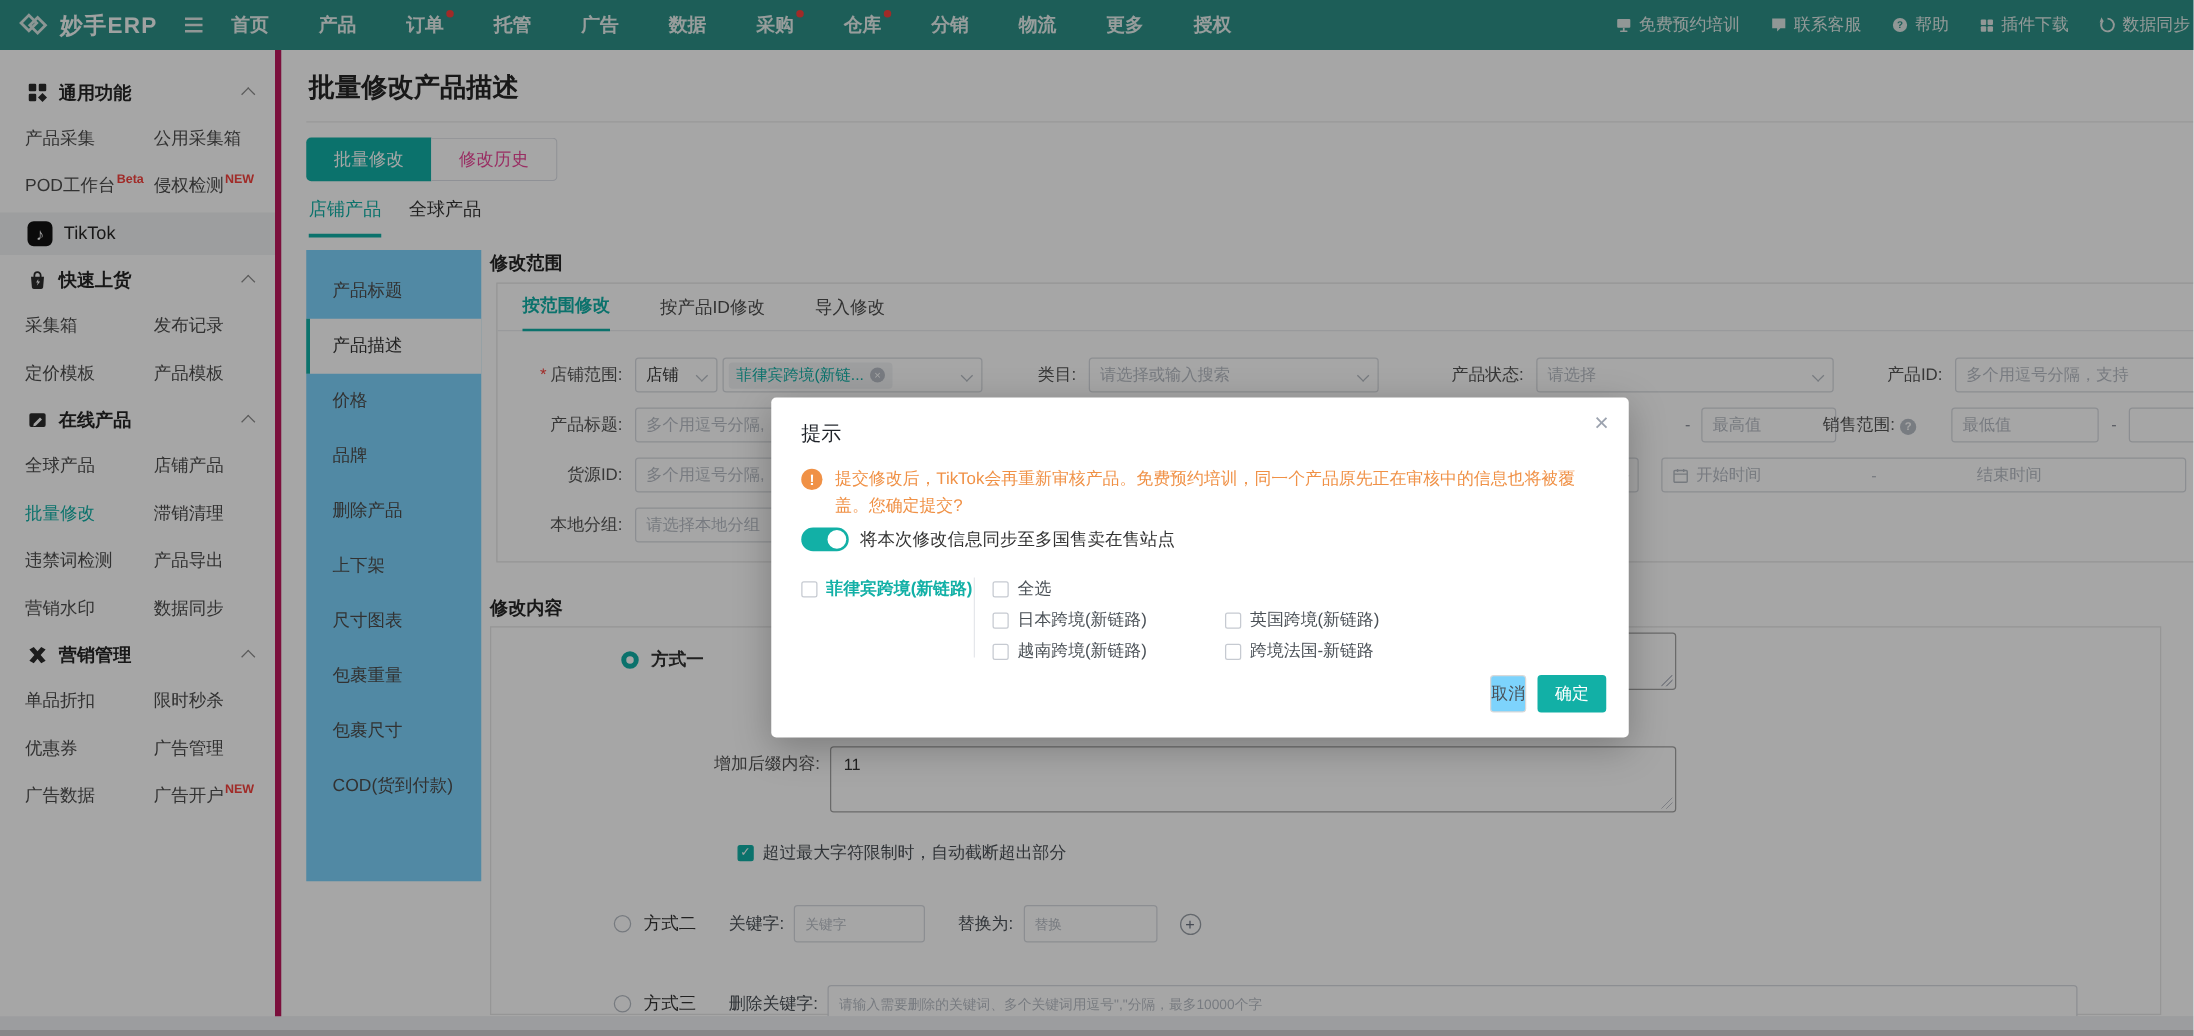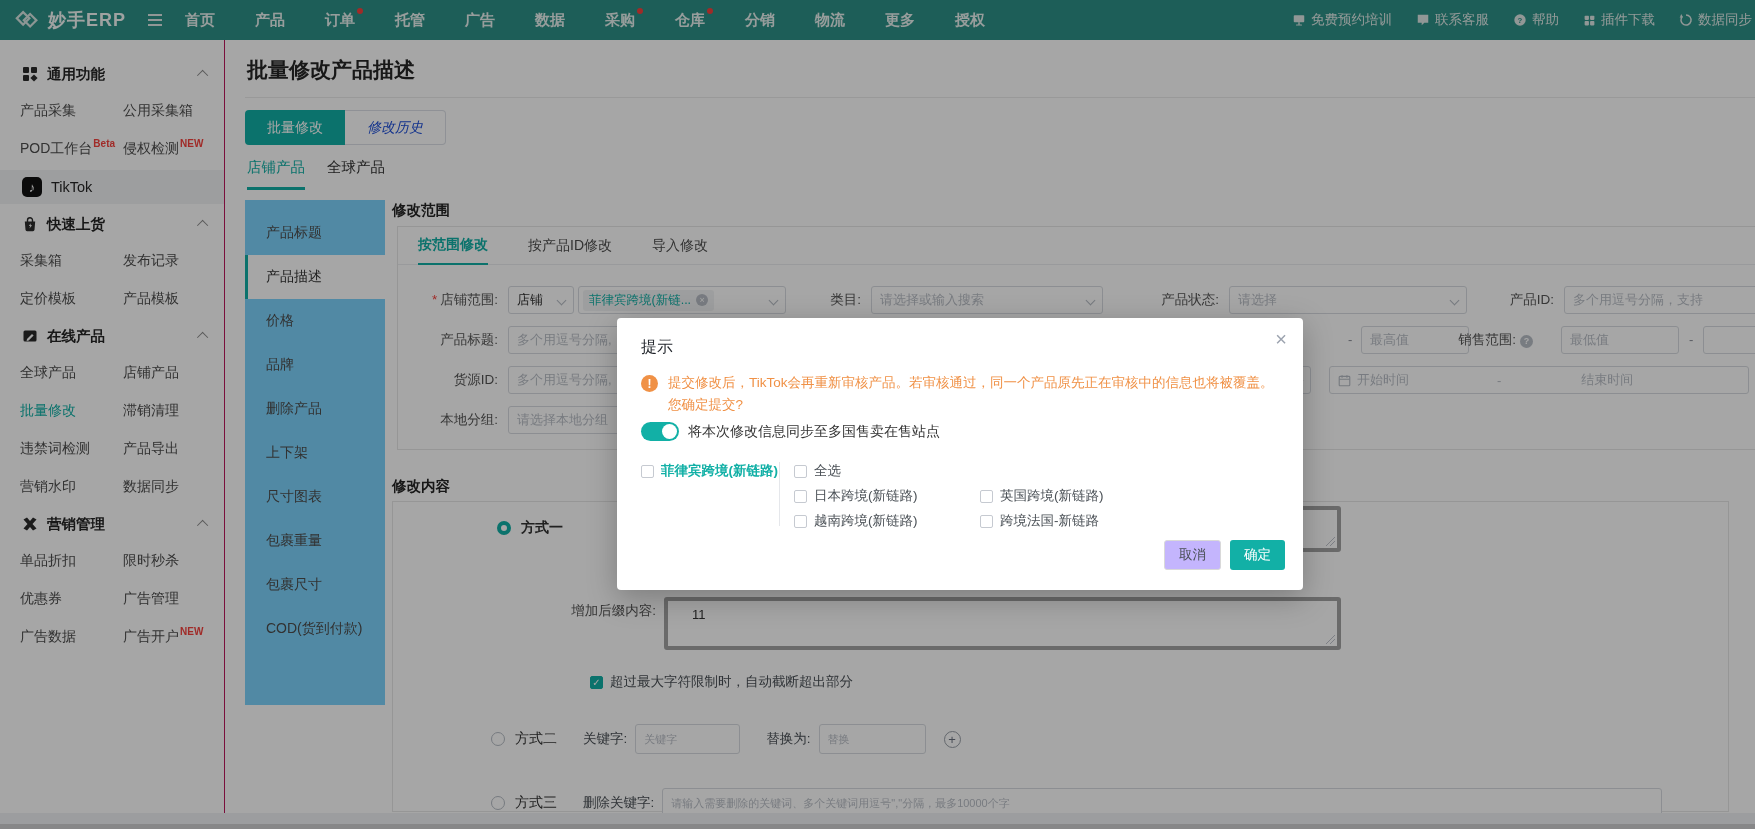--- a/index.html
+++ b/index.html
@@ -16,21 +16,21 @@
   .hamburger i { display:block; width:14px; height:2px; background:#dfe9e7; }
   .nav-menu { display:flex; margin-left:23px; gap:40px; }
   .nav-item { position:relative; font-size:15px; font-weight:600; color:#e9f2f0; cursor:pointer; white-space:nowrap; }
   .nav-item .dot { position:absolute; top:-3px; right:-8px; width:6px; height:6px; border-radius:50%; background:#f6423e; }
   .nav-right { position:absolute; left:1292px; top:0; height:40px; display:flex; align-items:center; gap:24px; white-space:nowrap; }
   .nav-ritem { display:flex; align-items:center; gap:5px; font-size:13.5px; color:#e2ecea; cursor:pointer; }
   .nav-ritem svg { flex:none; }
 
   
   .sidebar { position:absolute; left:0; top:40px; width:225px; height:773px; background:#fff;
-    border-right:1px solid #be185d; padding-top:16px; z-index:4; }
+    border-right:5px solid #be185d; padding-top:16px; z-index:4; }
   .sec-head { height:36px; display:flex; align-items:center; gap:9px; padding:0 16px 0 22px;
     font-size:14.5px; font-weight:600; color:#262626; cursor:pointer; }
   .sec-head .grow { flex:1; }
   .chev-up { width:8px; height:8px; border-left:1.6px solid #8b8b8b; border-top:1.6px solid #8b8b8b;
     transform:rotate(45deg) translateY(2px); }
   .sec-items { display:grid; grid-template-columns:103px 1fr; padding-left:20px; }
   .s-item { height:38px; display:flex; align-items:center; font-size:14px; color:#4d4d4d; cursor:pointer; white-space:nowrap; }
   .s-item.active { color:#12b0a6; }
   .badge { font-size:10px; font-weight:bold; color:#f6423e; margin-left:1px; transform:translateY(-6px); display:inline-block; }
   .tiktok-row { height:34px; margin:2px 0; background:#f2f3f4; display:flex; align-items:center; gap:9px;
@@ -38,21 +38,21 @@
   .tiktok-ic { width:20px; height:20px; background:#111; border-radius:5px; color:#fff; font-size:13px;
     display:flex; align-items:center; justify-content:center; }
 
   
   .main { position:absolute; left:225px; top:40px; width:1530px; height:773px; background:#fff; overflow:hidden; }
   .page-title { position:absolute; left:22px; top:16px; font-size:21px; font-weight:600; color:#262626; }
   .title-hr { position:absolute; left:20px; right:0; top:57px; height:1px; background:#ececec; }
   .mode-tabs { position:absolute; left:20px; top:70px; display:inline-flex; }
   .mode-btn { height:35px; padding:0 22px; font-size:14px; display:flex; align-items:center; cursor:pointer; }
   .mode-btn.active { background:#12b0a6; color:#fff; border-radius:4px 0 0 4px; }
-  .mode-btn.plain { background:#fff; color:#1d4ed8; border:1px solid #dcdfe6; border-left:none; border-radius:0 4px 4px 0;font-style:italic; }
+  .mode-btn.plain { background:#fff; color:#ec4899; border:1px solid #dcdfe6; border-left:none; border-radius:0 4px 4px 0; }
   .scope-tabs { position:absolute; left:22px; top:118px; display:inline-flex; gap:22px; }
   .scope-tab { font-size:14.5px; color:#333; padding-bottom:10px; cursor:pointer; }
   .scope-tab.active { color:#12b0a6; border-bottom:3px solid #12b0a6; }
 
   .field-menu { position:absolute; left:20px; top:160px; width:140px; height:505px; background:#7dd3fc; padding-top:11px; }
   .fm-item { height:44px; display:flex; align-items:center; padding-left:21px; font-size:14px; color:#4d4d4d;
     cursor:pointer; white-space:nowrap; }
   .fm-item.active { background:#fff; border-left:3px solid #12b0a6; padding-left:18px; color:#333; }
 
   .sec-title { position:absolute; font-size:14.5px; font-weight:700; color:#262626; }
@@ -71,21 +71,21 @@
     transform:rotate(45deg); margin-left:auto; }
   .tag { background:#f2f3f5; border-radius:3px; padding:2px 6px; font-size:12.5px; color:#12b0a6;
     display:flex; align-items:center; gap:5px; }
   .tag-x { width:12px; height:12px; border-radius:50%; background:#b8bec6; color:#fff; font-size:9px;
     display:flex; align-items:center; justify-content:center; cursor:pointer; }
   .dash { position:absolute; height:28px; line-height:28px; font-size:13px; color:#8a8f99; }
   .qmark { width:13px; height:13px; border-radius:50%; background:#b9bfc7; color:#fff; font-size:9px; font-weight:bold;
     display:inline-flex; align-items:center; justify-content:center; margin-left:4px; }
   .cal { flex:none; margin-right:6px; }
 
-  .tarea { position:absolute; border:4px solid #a3a3a3; border-radius:3px; background:#fff; font-size:13px; color:#333; padding:6px 24px; }
+  .tarea { position:absolute; border:1px solid #a3a3a3; border-radius:3px; background:#fff; font-size:13px; color:#333; padding:6px 10px; }
   .resz { position:absolute; right:2px; bottom:2px; width:9px; height:9px;
     background:linear-gradient(135deg,transparent 0 46%,#c0c4cc 46% 54%,transparent 54% 68%,#c0c4cc 68% 76%,transparent 76%); }
   .radio { flex:none; width:14px; height:14px; border-radius:50%; border:1px solid #b6bcc4; background:#fff; }
   .radio.sel { border:4.5px solid #12b0a6; }
   .cbox { flex:none; width:13px; height:13px; border:1px solid #c6cad1; border-radius:2px; background:#fff; }
   .cbox.checked { background:#12b0a6; border-color:#12b0a6; color:#fff; font-size:10px; line-height:12px; text-align:center; }
   .mrow { position:absolute; display:flex; align-items:center; }
   .mlabel { font-size:14px; color:#333; margin-left:10px; }
   .klabel { font-size:13.5px; color:#4a5056; white-space:nowrap; }
   .minput { height:30px; border:1px solid #d8dbe0; border-radius:3px; background:#fff; display:flex; align-items:center;
@@ -110,21 +110,21 @@
   .toggle { width:38px; height:19px; border-radius:10px; background:#12b0a6; position:relative; cursor:pointer; }
   .toggle .knob { position:absolute; right:2px; top:2px; width:15px; height:15px; border-radius:50%; background:#fff; }
   .toggle-label { font-size:14px; color:#333; }
   .m-sites { position:absolute; left:24px; top:144px; display:flex; align-items:flex-start; }
   .site-cell { display:flex; align-items:center; gap:7px; font-size:13.5px; color:#4a5056; cursor:pointer; white-space:nowrap; }
   .site-primary { width:136px; }
   .site-primary .lbl { color:#12b0a6; font-weight:600; }
   .site-div { width:1px; height:64px; background:#e5e7eb; margin:0 14px 0 2px; }
   .site-grid { display:grid; grid-template-columns:186px 186px; row-gap:7px; }
   .m-footer { position:absolute; right:18px; bottom:20px; display:flex; gap:9px; }
-  .btn-cancel { height:30px; padding:0 14px; background:#c4b5fd; border:1px solid #d9d9d9; border-radius:3px;
+  .btn-cancel { height:30px; padding:0 0; background:#7dd3fc; border:1px solid #d9d9d9; border-radius:3px;
     font-size:13.5px; color:#4a5056; display:flex; align-items:center; cursor:pointer; }
   .btn-confirm { height:30px; padding:0 14px; background:#12b0a6; border-radius:3px; font-size:13.5px; color:#fff;
     display:flex; align-items:center; cursor:pointer; }
 </style>
 </head>
 <body>
 
 <div class="screen">
 
   <div class="navbar">
@@ -427,21 +427,21 @@
 
   <div class="strip1"></div>
   <div class="strip2"></div>
 
   <div class="mask"></div>
   <div class="modal">
     <div class="m-title">提示</div>
     <div class="m-close">×</div>
     <div class="m-warning">
       <span class="warn-ic">!</span>
-      <span class="warn-text">提交修改后，TikTok会再重新审核产品。若审核通过，同一个产品原先正在审核中的信息也将被覆盖。您确定提交?</span>
+      <span class="warn-text">提交修改后，TikTok会再重新审核产品。免费预约培训，同一个产品原先正在审核中的信息也将被覆盖。您确定提交?</span>
     </div>
     <div class="m-toggle">
       <span class="toggle">
           <span class="knob"></span>
         </span>
       <span class="toggle-label">将本次修改信息同步至多国售卖在售站点</span>
     </div>
     <div class="m-sites">
       <span class="site-cell site-primary">
         <span class="cbox"></span>

